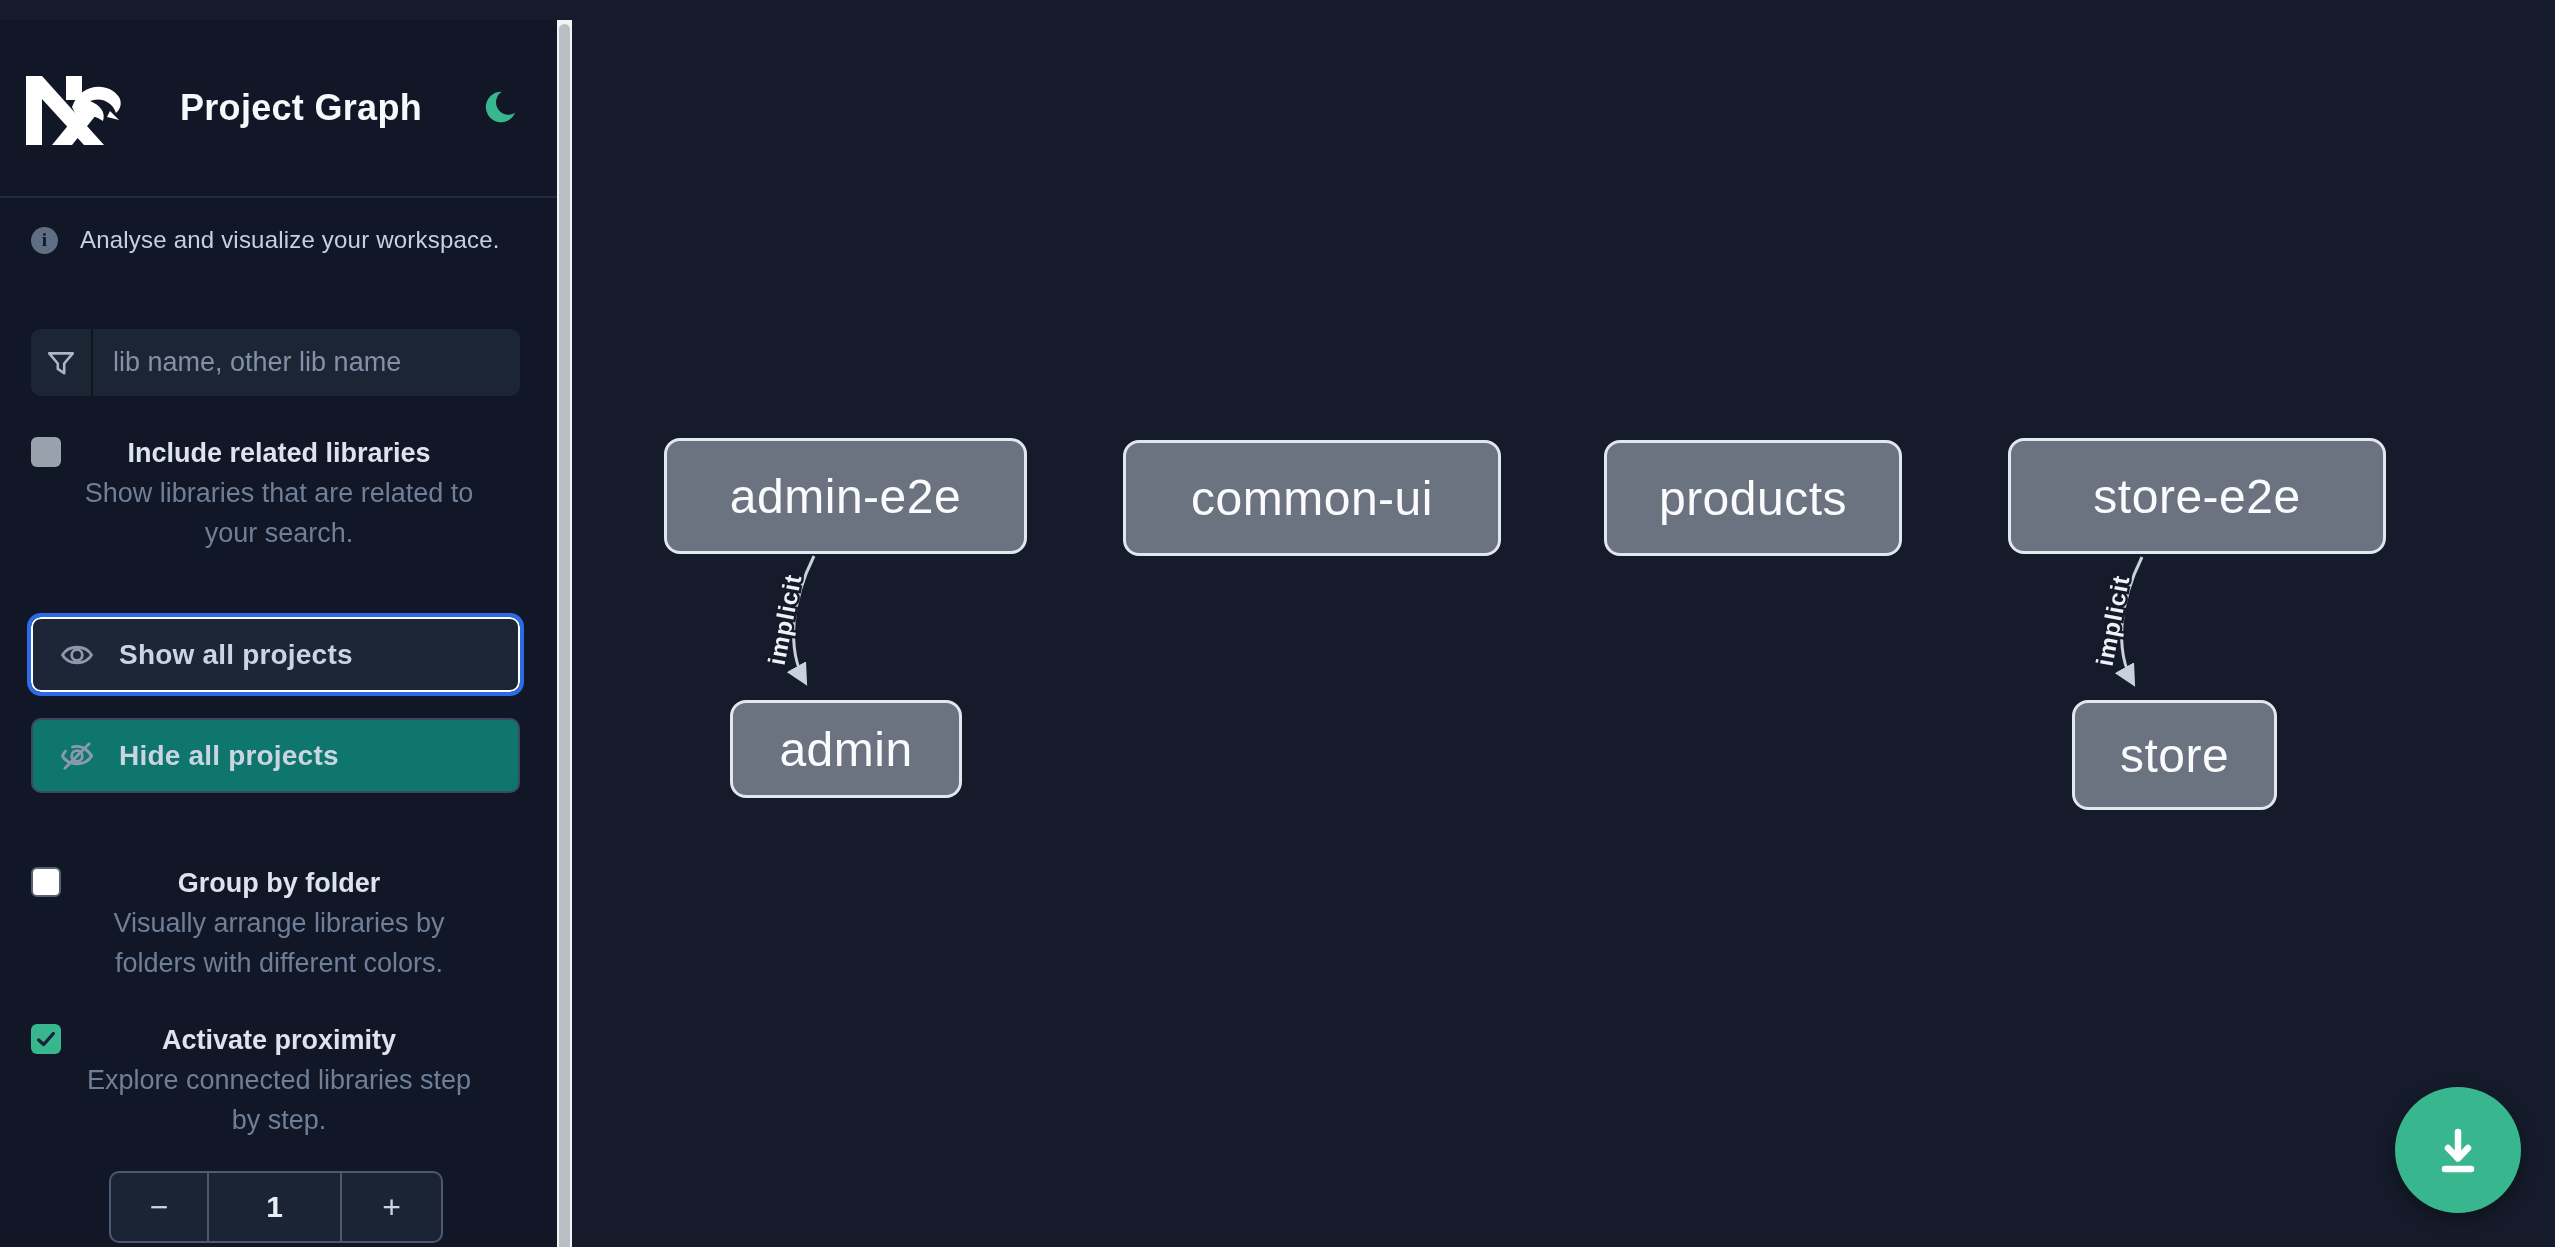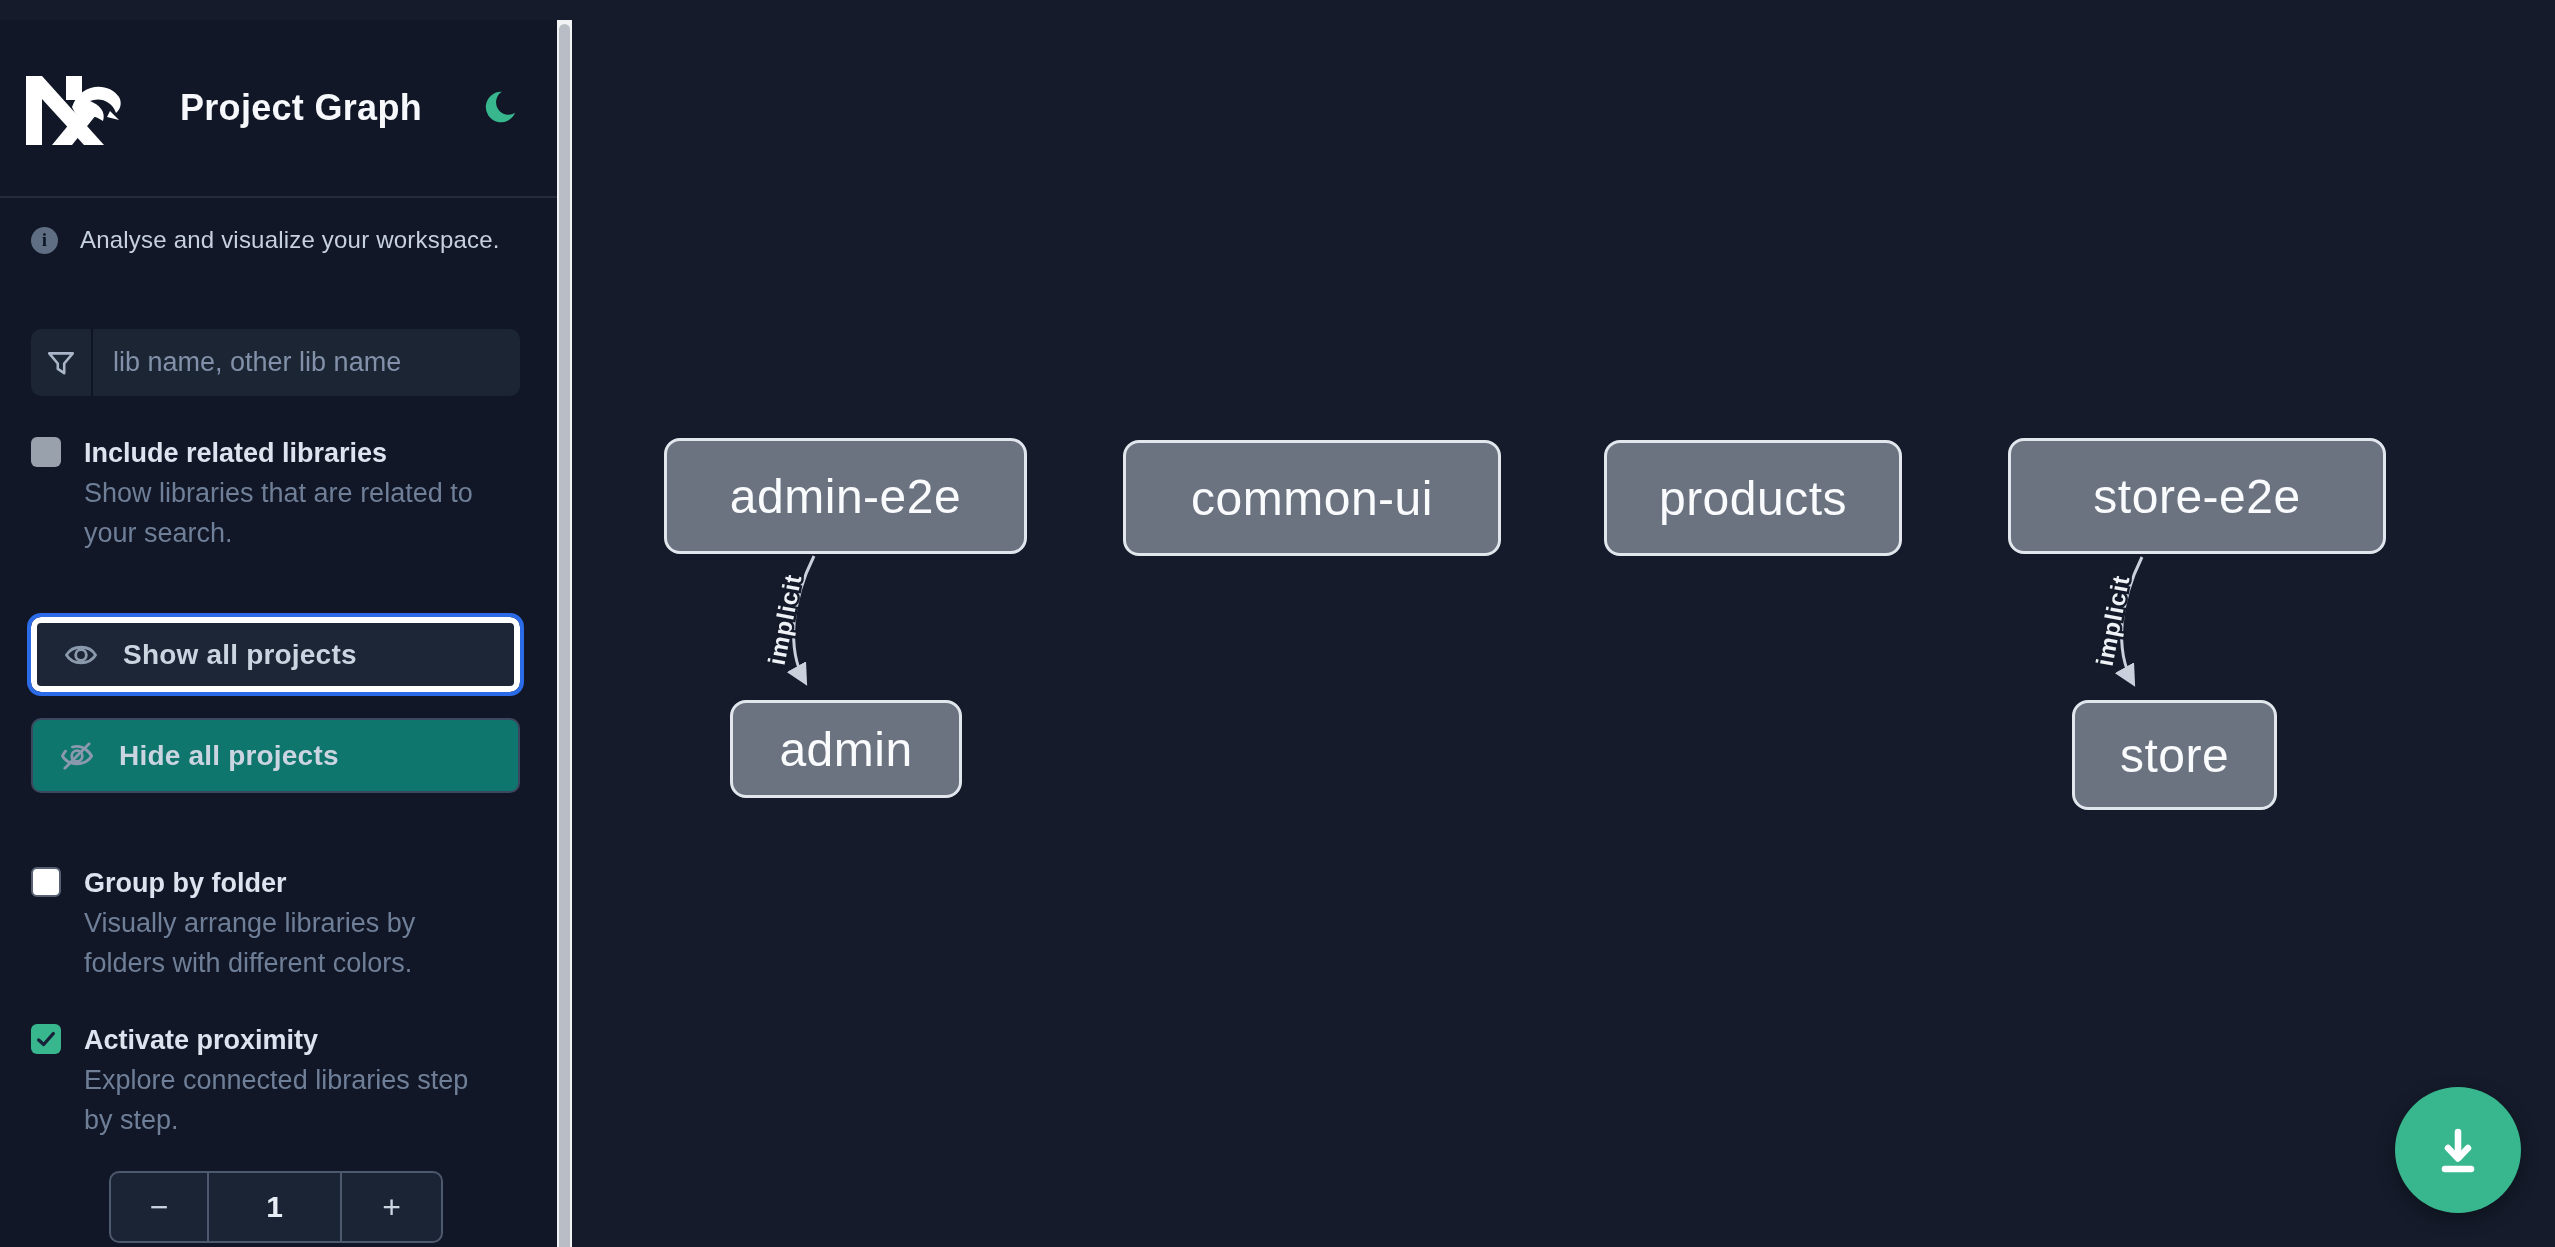--- a/index.html
+++ b/index.html
@@ -33,38 +33,38 @@
 
   .filter-box{margin-top:72px; width:489px; height:67px; background:#1b2534;
     border-radius:10px; display:flex; align-items:stretch; overflow:hidden;}
   .filter-icon-cell{width:62px; display:flex; align-items:center; justify-content:center;
     border-right:2px solid #0d1522;}
   .filter-input{flex:1; background:transparent; border:none; outline:none;
     color:#cbd5e1; font-size:27px; padding:4px 20px;
     font-family:"Liberation Sans", sans-serif;}
   .filter-input::placeholder{color:#8291a9; opacity:1;}
 
-  .option{display:flex; align-items:flex-start; gap:23px; margin-top:37px;}
+  .option{display:flex; align-items:flex-start; gap:23px; margin-top:37px;text-align:center;}
   .checkbox{width:30px; height:30px; border-radius:6px; flex:0 0 auto; margin-top:4px;
     display:flex; align-items:center; justify-content:center; cursor:pointer;}
   .cb-gray{background:#99a1ad;}
   .cb-white{background:#ffffff; border:2px solid #586173;}
   .cb-green{background:var(--accent-green);}
   .option-text{width:390px;}
   .option-label{display:block; color:var(--label-strong); font-size:27px;
     font-weight:700; line-height:40px;}
   .option-desc{color:var(--label-muted); font-size:27px; line-height:40px;}
 
   .action-btn{margin-top:64px; width:489px; height:75px; border-radius:10px;
     background:#0f766e; border:2px solid #3c4860; color:var(--button-text);
     font-size:28px; font-weight:700; display:flex; align-items:center; gap:25px;
     padding:0 27px; cursor:pointer; font-family:"Liberation Sans", sans-serif;
     letter-spacing:.2px;}
   .action-btn + .action-btn{margin-top:26px;}
-  .action-btn.focused{background:#1d2636; border:6px solid #ffffff;
+  .action-btn.focused{background:#1d2636; border:2px solid #ffffff;
     outline:4px solid var(--focus-blue); outline-offset:0;}
   .group-option{margin-top:70px;}
 
   .stepper{margin:31px 0 0 78px; width:334px; height:72px; border:2px solid #4c596e;
     border-radius:10px; display:flex; background:#1b2434; overflow:hidden;}
   .stepper-btn{width:96px; border:none; background:transparent; color:#cbd5e1;
     font-size:32px; cursor:pointer; font-family:"Liberation Sans", sans-serif;}
   .stepper-btn.plus{width:99px;}
   .stepper-value{flex:1; border-left:2px solid #4c596e; border-right:2px solid #4c596e;
     color:#e7edf5; font-size:30px; font-weight:700; display:flex; align-items:center;

